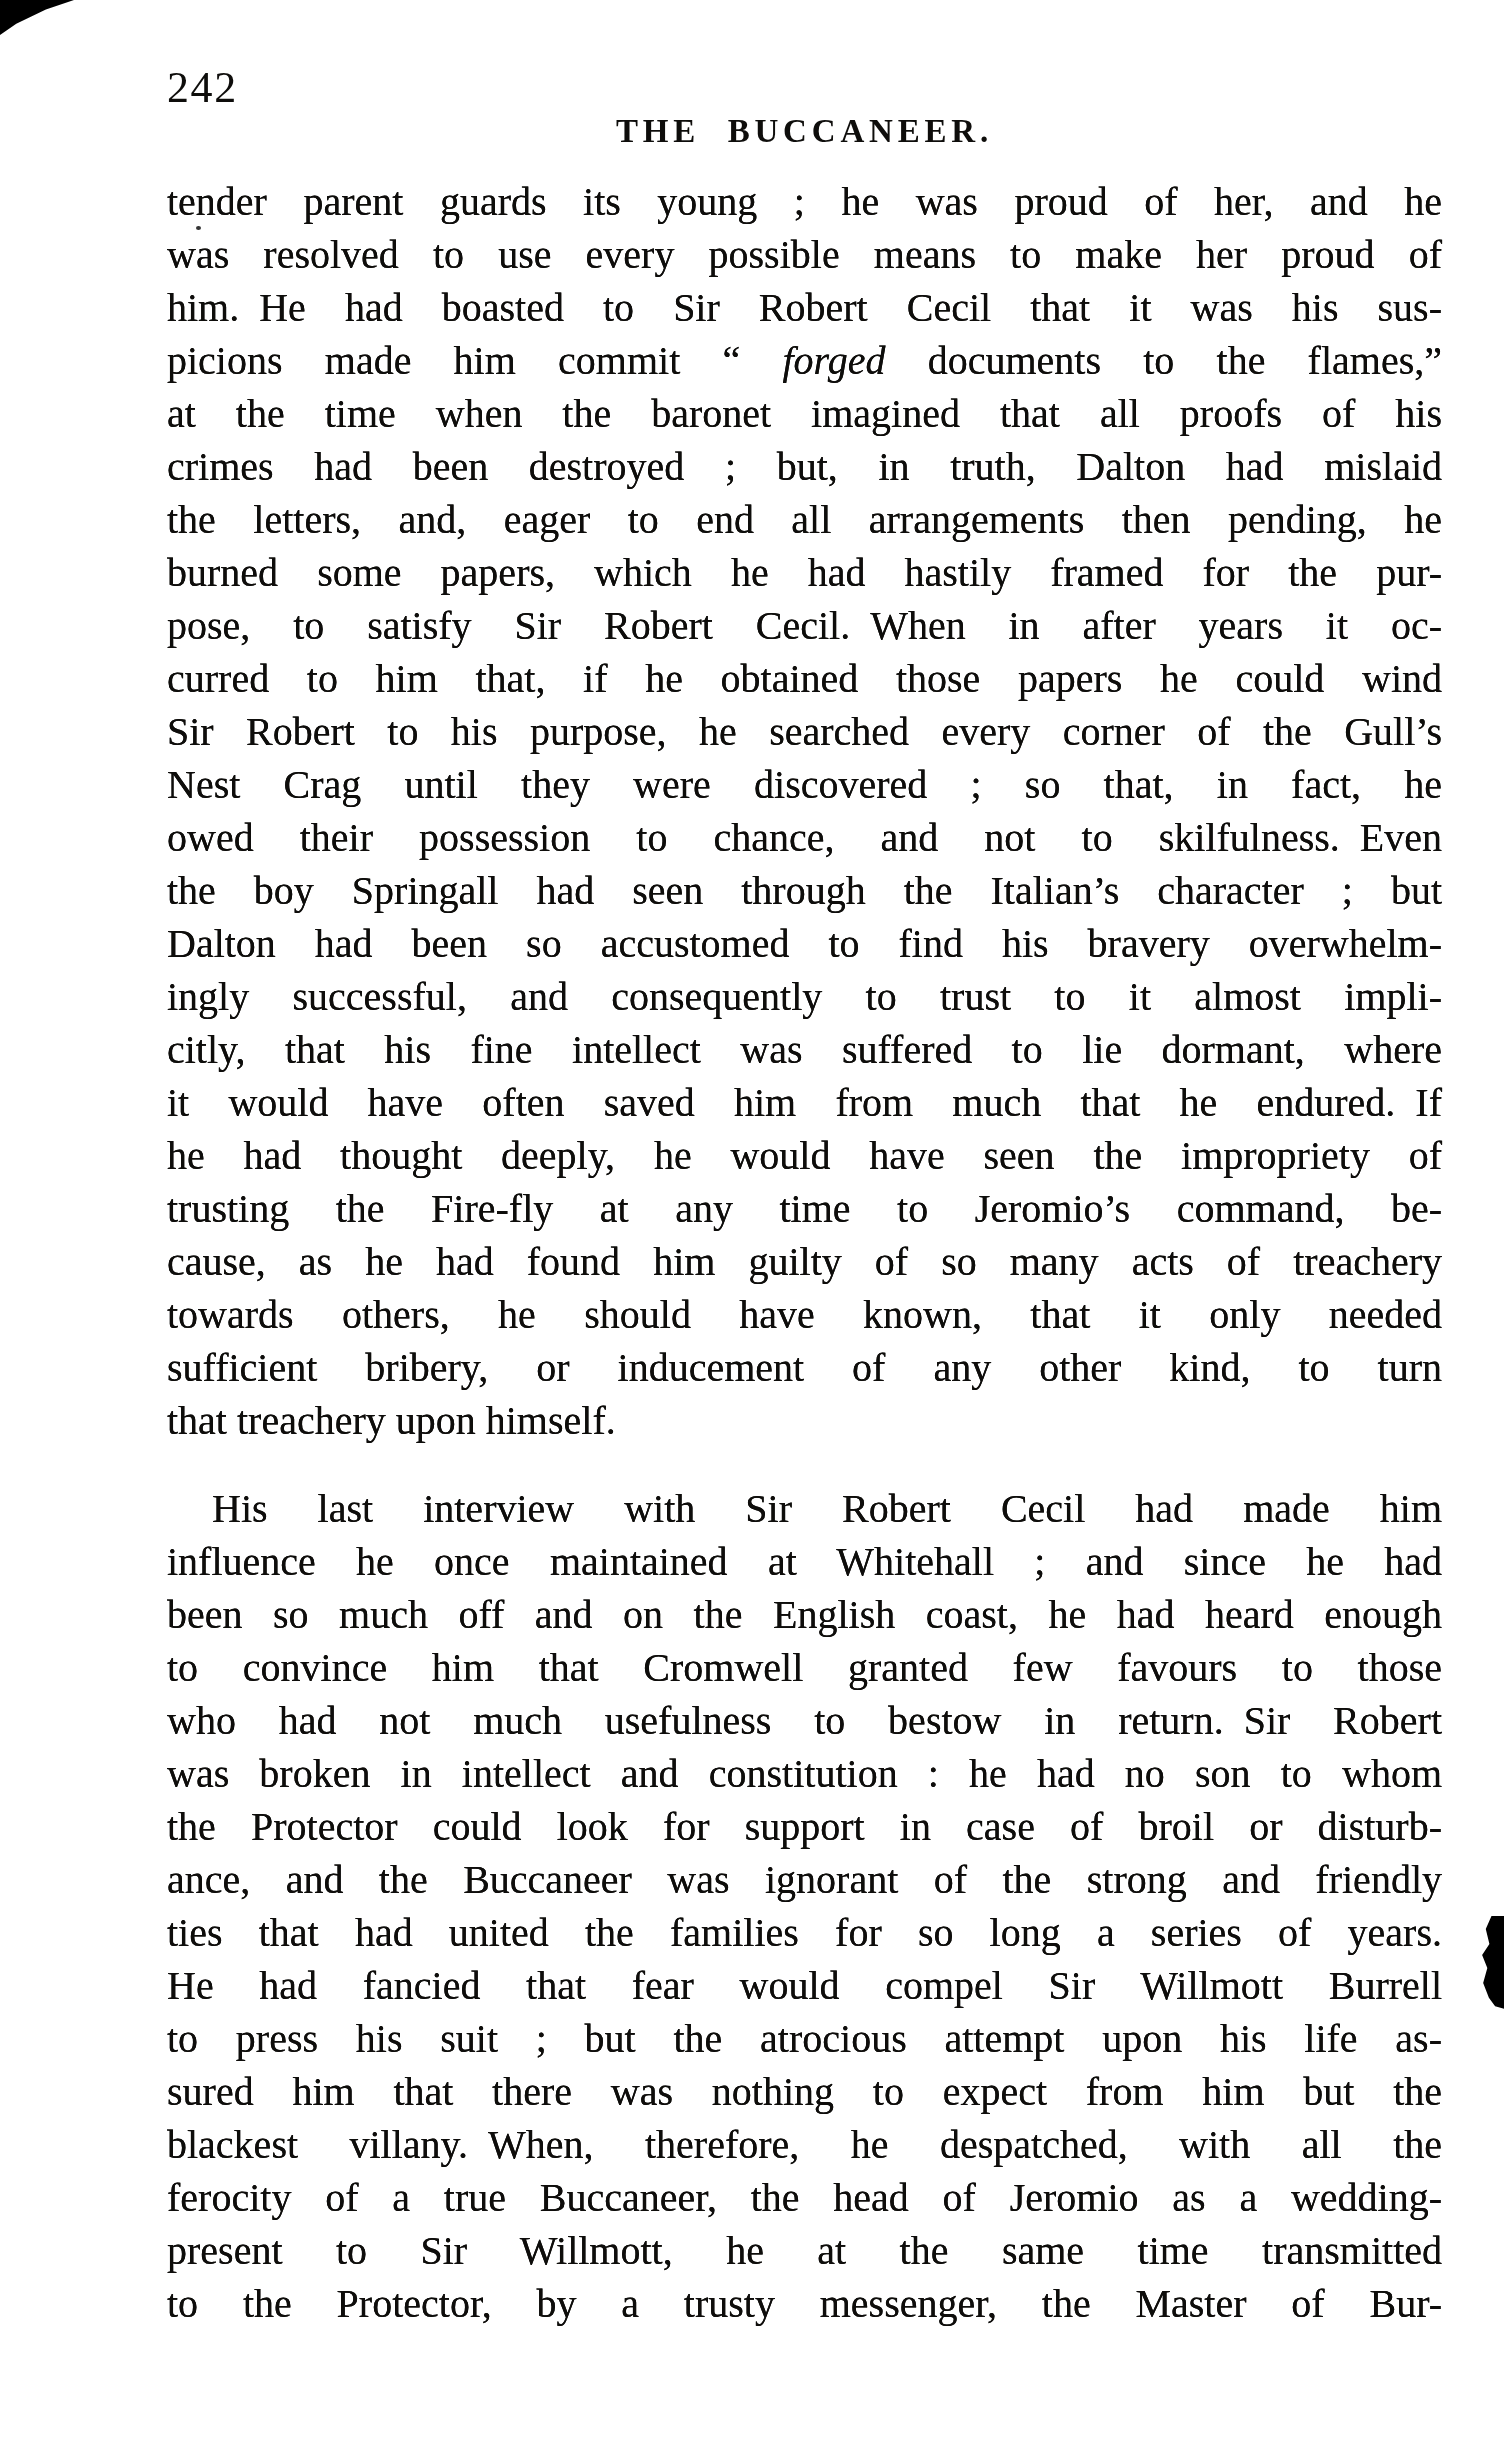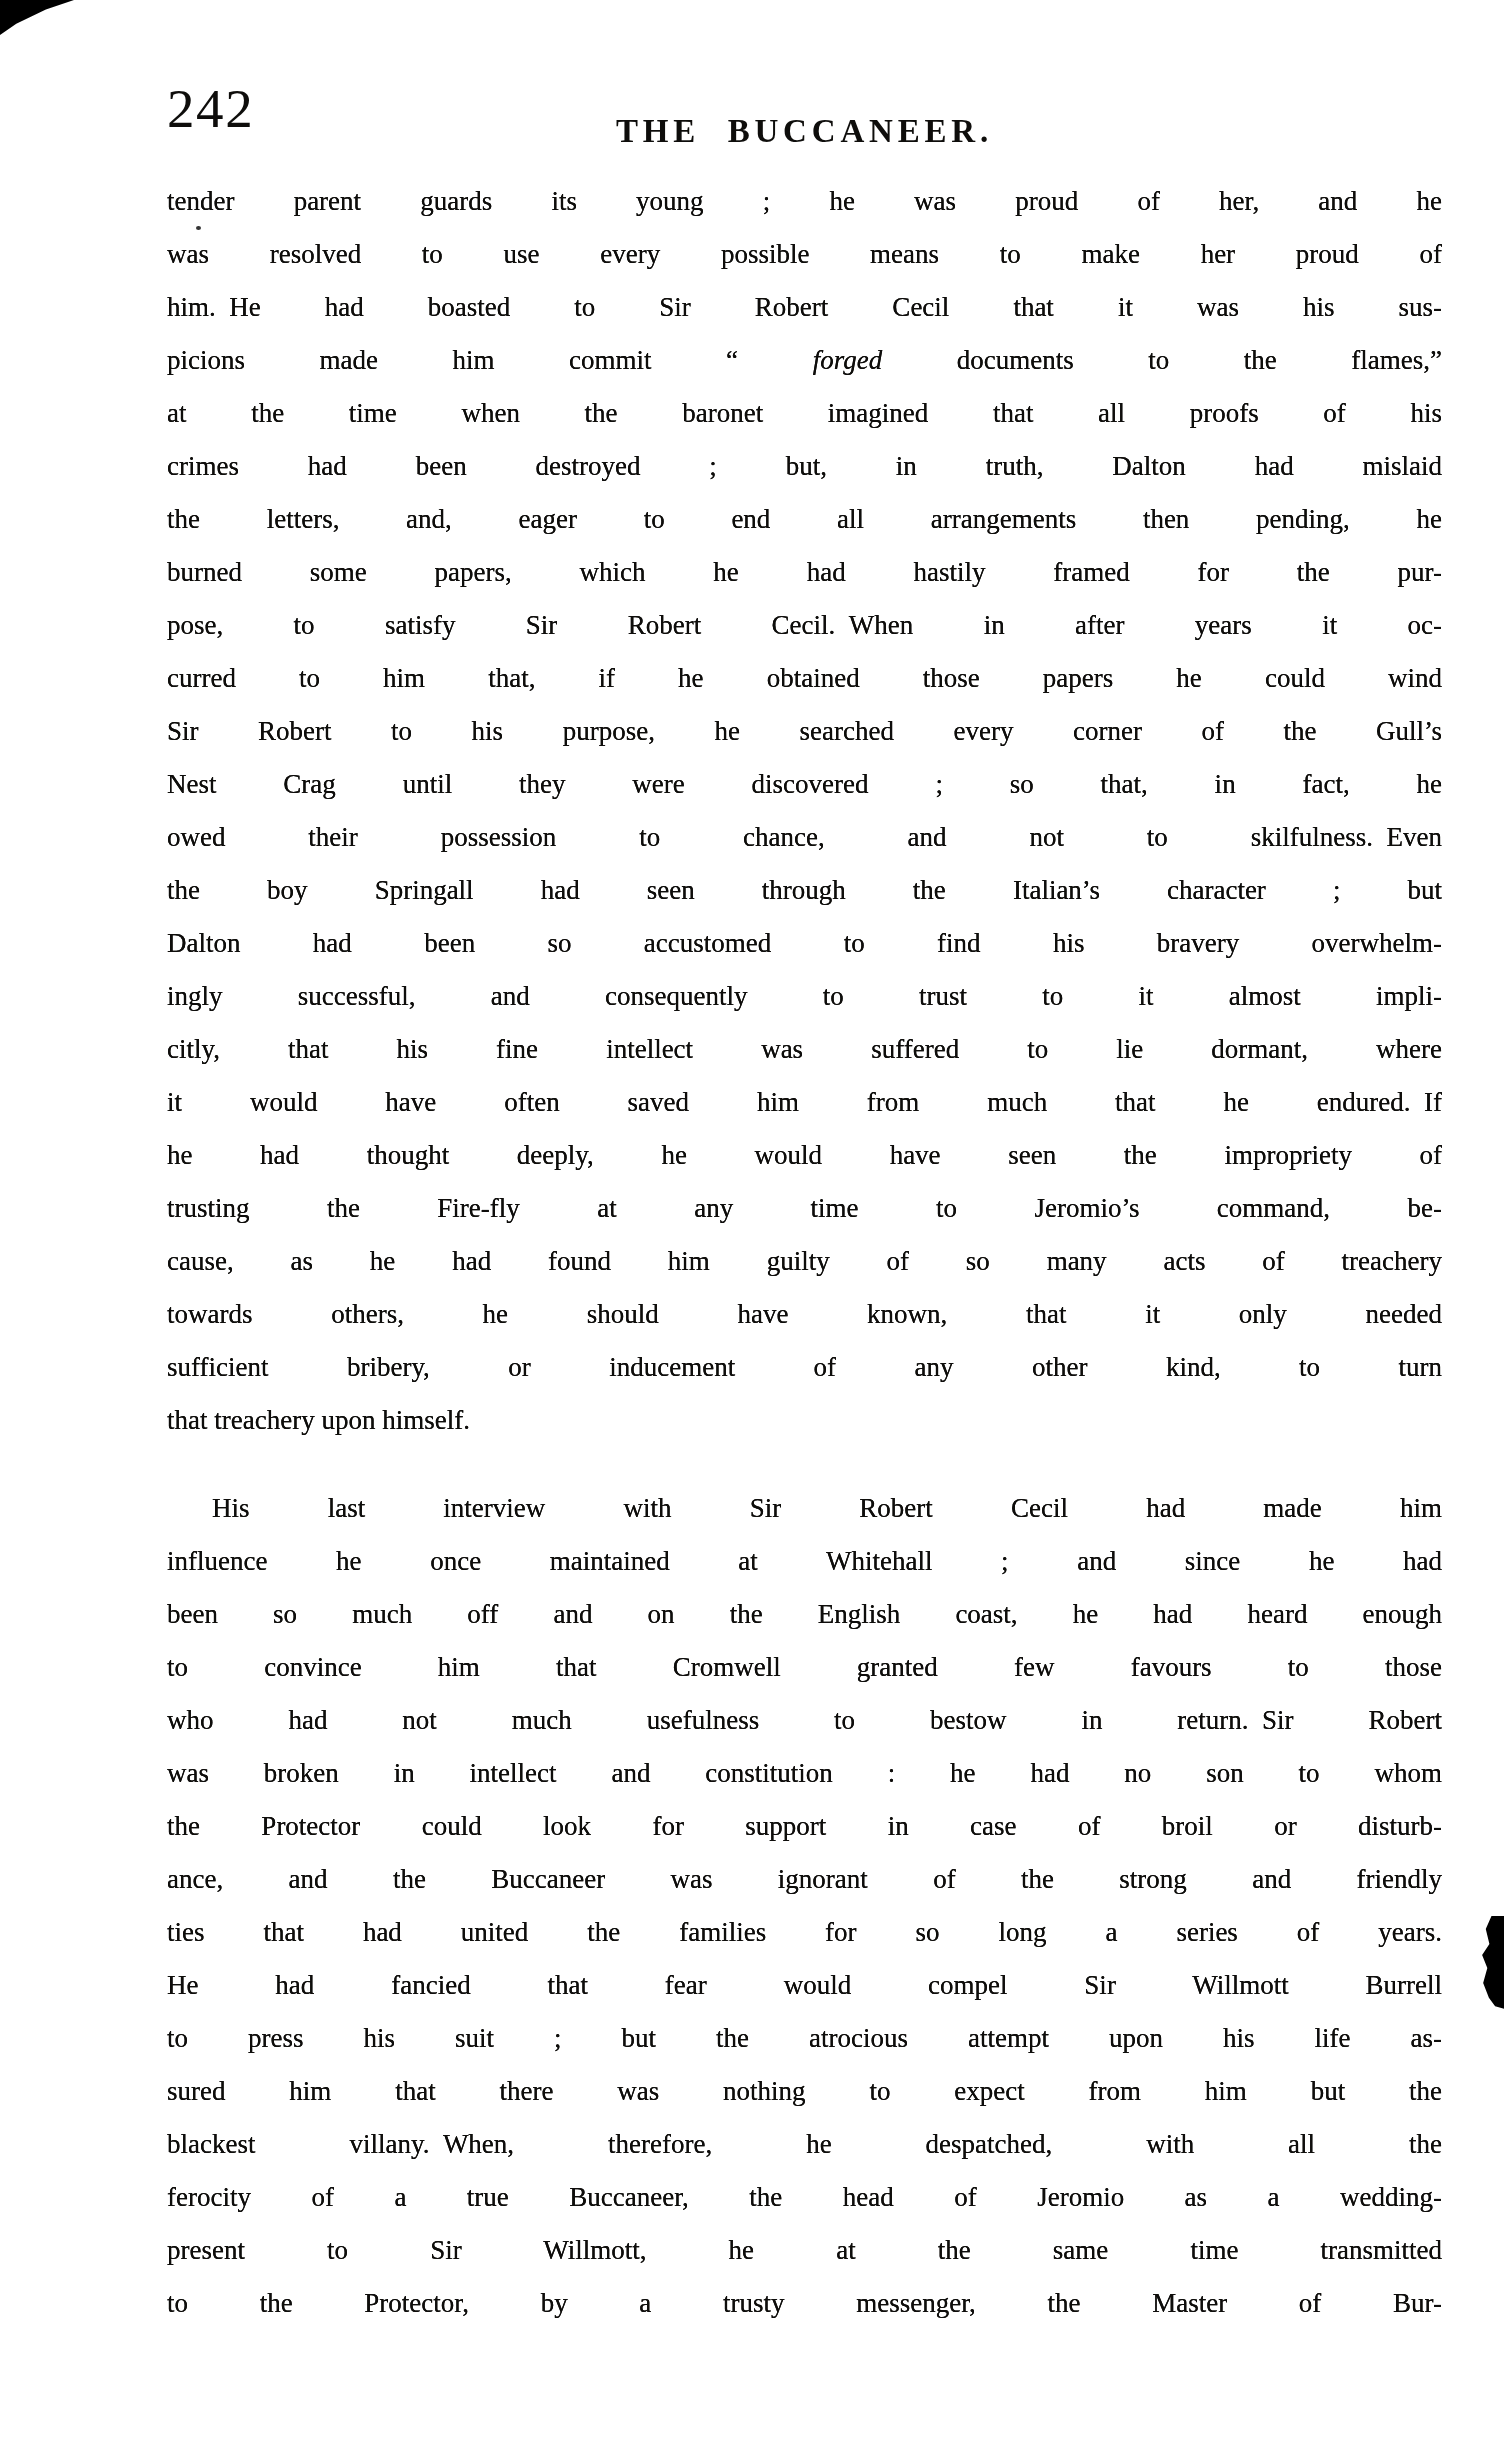--- a/index.html
+++ b/index.html
@@ -35,22 +35,22 @@
     position: absolute;
     top: 226px; left: 196px;
     width: 4.8px; height: 4px;
     background: #111;
     border-radius: 50%;
     opacity: .85;
   }
   
   .page-number {
     position: absolute;
-    top: 77px; left: 167px;
-    font-size: 55px;
+    top: 62px; left: 167px;
+    font-size: 44px;
     letter-spacing: 1.6px;
   }
   .running-title {
     position: absolute;
     top: 83px; left: 167px;
     width: 1275px;
     text-align: center;
     font-size: 33px;
     font-weight: bold;
     letter-spacing: 4.8px;
@@ -60,21 +60,21 @@
   
   .text-block {
     position: absolute;
     top: 175px; left: 167px;
     width: 1275px;
   }
   .line {
     display: block;
     height: 53px;
     line-height: 53px;
-    font-size: 27px;
+    font-size: 40px;
     white-space: normal;
     text-align: justify;
     text-align-last: justify;
     text-shadow: 0 0 0.5px #0e0d0b;
   }
   .line.left {
     text-align: left;
     text-align-last: left;
   }
   .line.indent {

